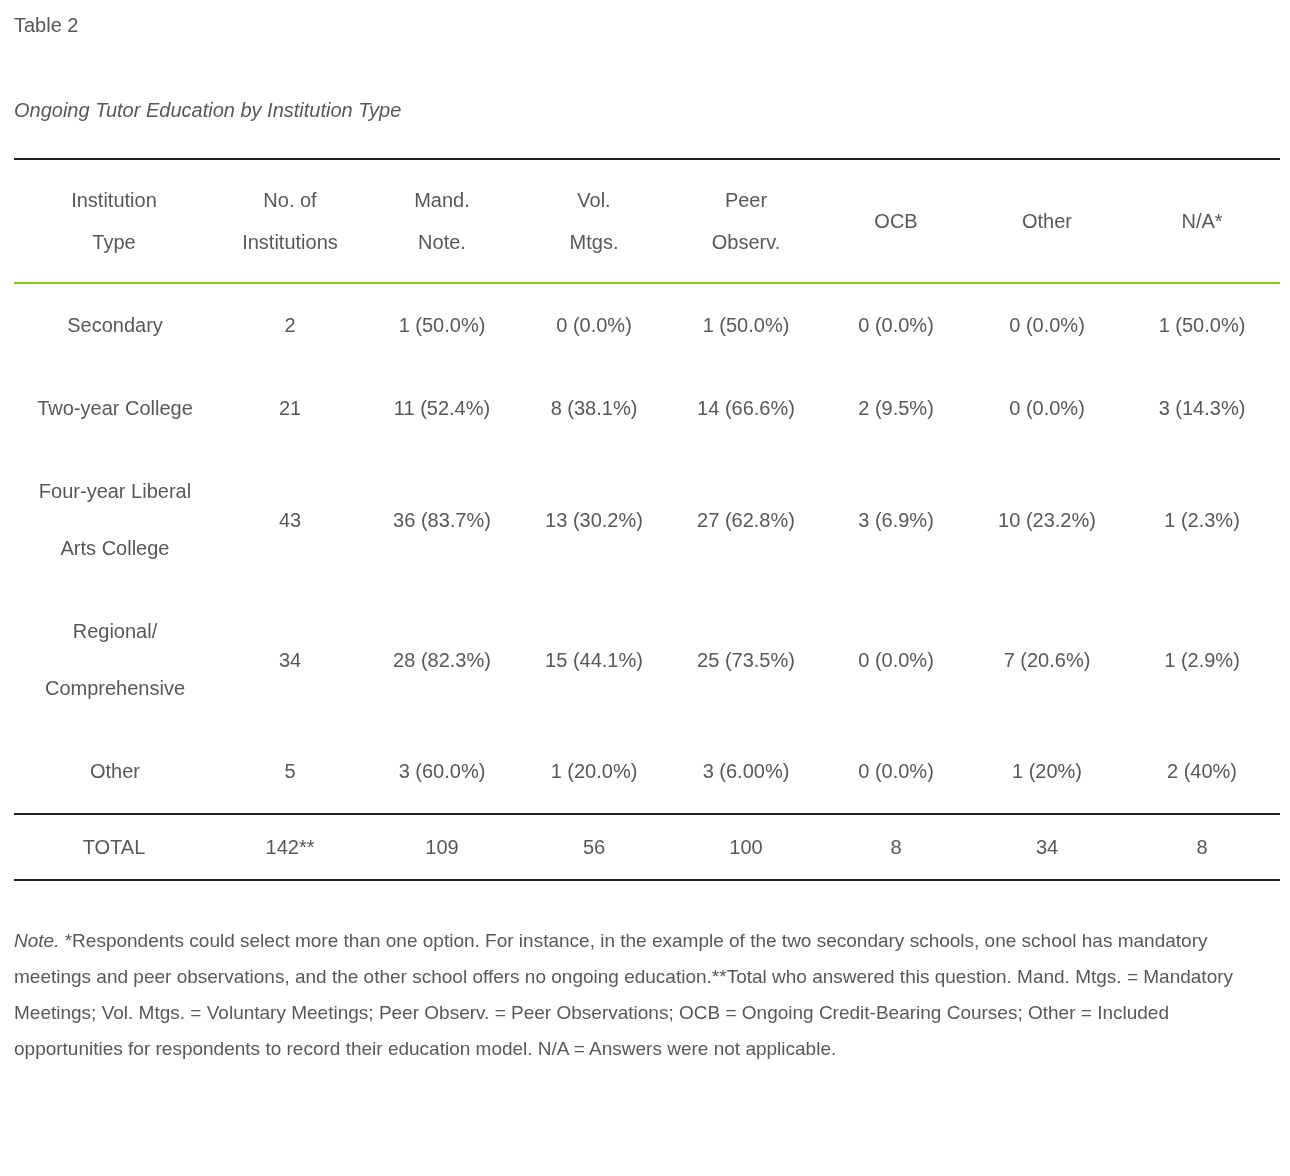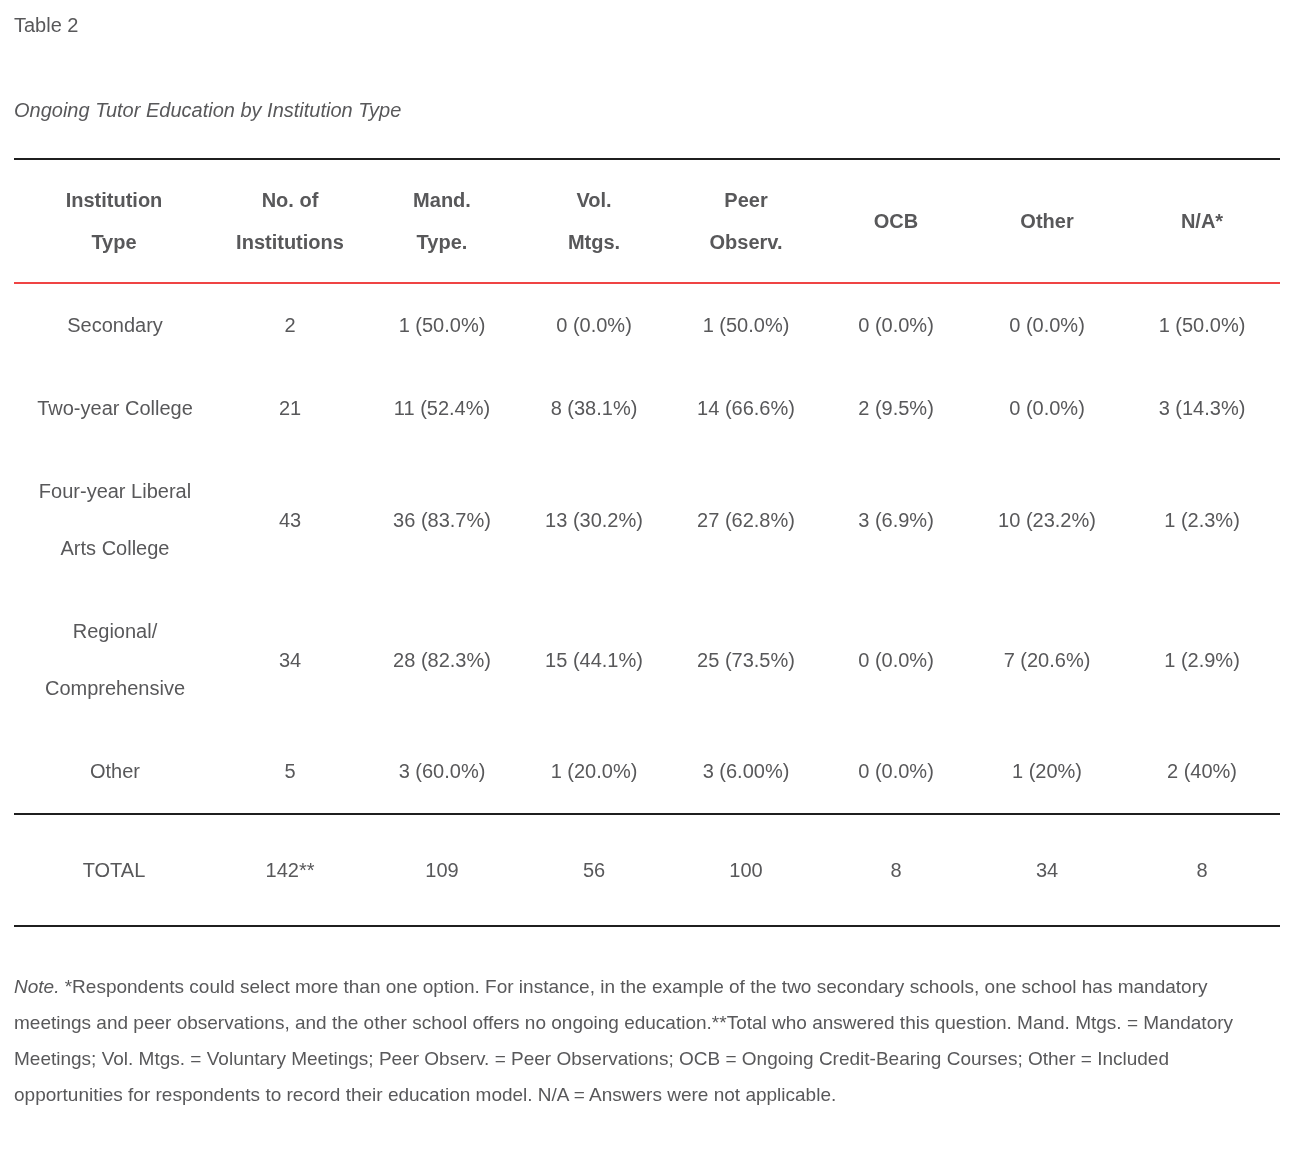--- a/index.html
+++ b/index.html
@@ -32,41 +32,41 @@
   table.data-table {
     border-collapse: collapse;
     table-layout: fixed;
     width: 1266px;
     border-top: 2px solid #1f1f1f;
     border-bottom: 2px solid #1f1f1f;
     font-size: 20px;
     color: #58585a;
   }
   table.data-table th {
-    font-weight: bold;
+    font-weight: normal;
     vertical-align: middle;
     padding: 19px 0;
     line-height: 42px;
     white-space: pre-line;
-    border-bottom: 2px solid #ef4444;
+    border-bottom: 2px solid #84cc16;
   }
   table.data-table td {
     text-align: center;
     vertical-align: middle;
     padding: 13px 0;
     line-height: 57px;
   }
   table.data-table td.row-label {
     text-align: center;
     padding-left: 2px;
     white-space: pre-line;
   }
   table.data-table tr.total-row td {
     border-top: 2px solid #1f1f1f;
-    padding: 27px 0;
+    padding: 4px 0;
     line-height: 56px;
   }
   .note {
     margin-top: 42px;
     font-size: 19px;
     line-height: 36px;
     color: #58585a;
     max-width: 1262px;
   }
   .note .note-lead {
@@ -93,21 +93,21 @@
         <col style="width:154px">
         <col style="width:156px">
     </colgroup>
     <thead>
       <tr>
         <th>Institution
 Type</th>
         <th>No. of
 Institutions</th>
         <th>Mand.
-Type.</th>
+Note.</th>
         <th>Vol.
 Mtgs.</th>
         <th>Peer
 Observ.</th>
         <th>OCB</th>
         <th>Other</th>
         <th>N/A*</th>
       </tr>
     </thead>
     <tbody>

